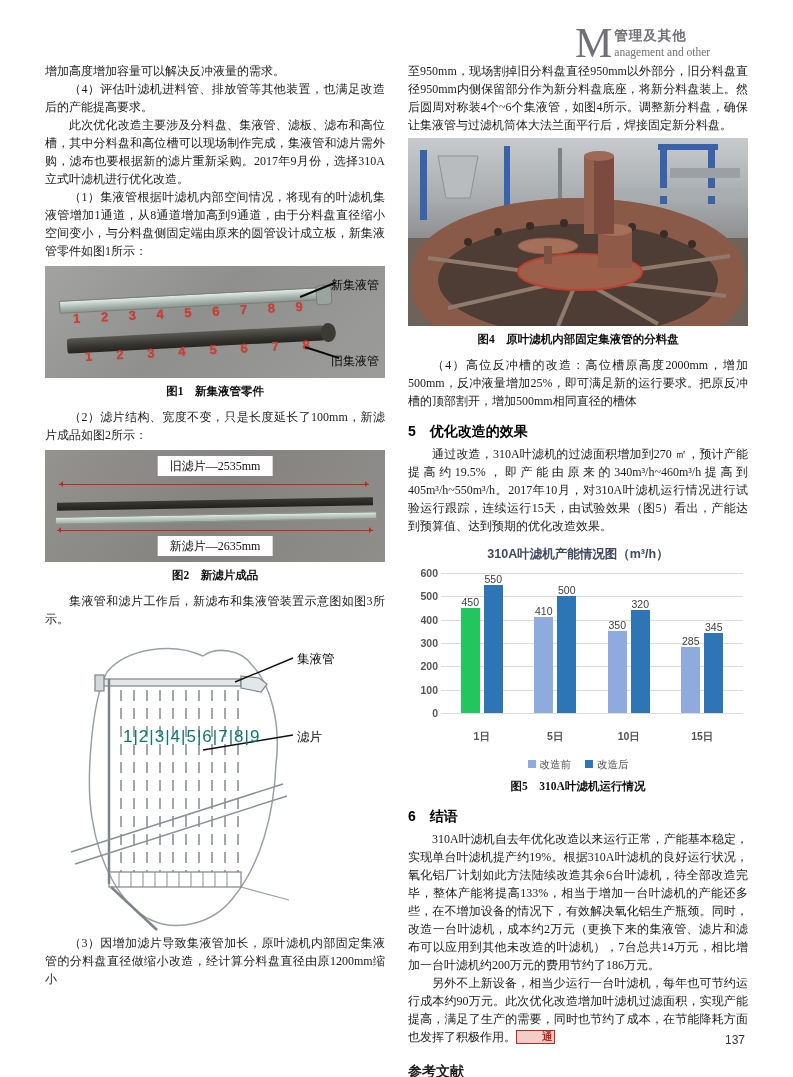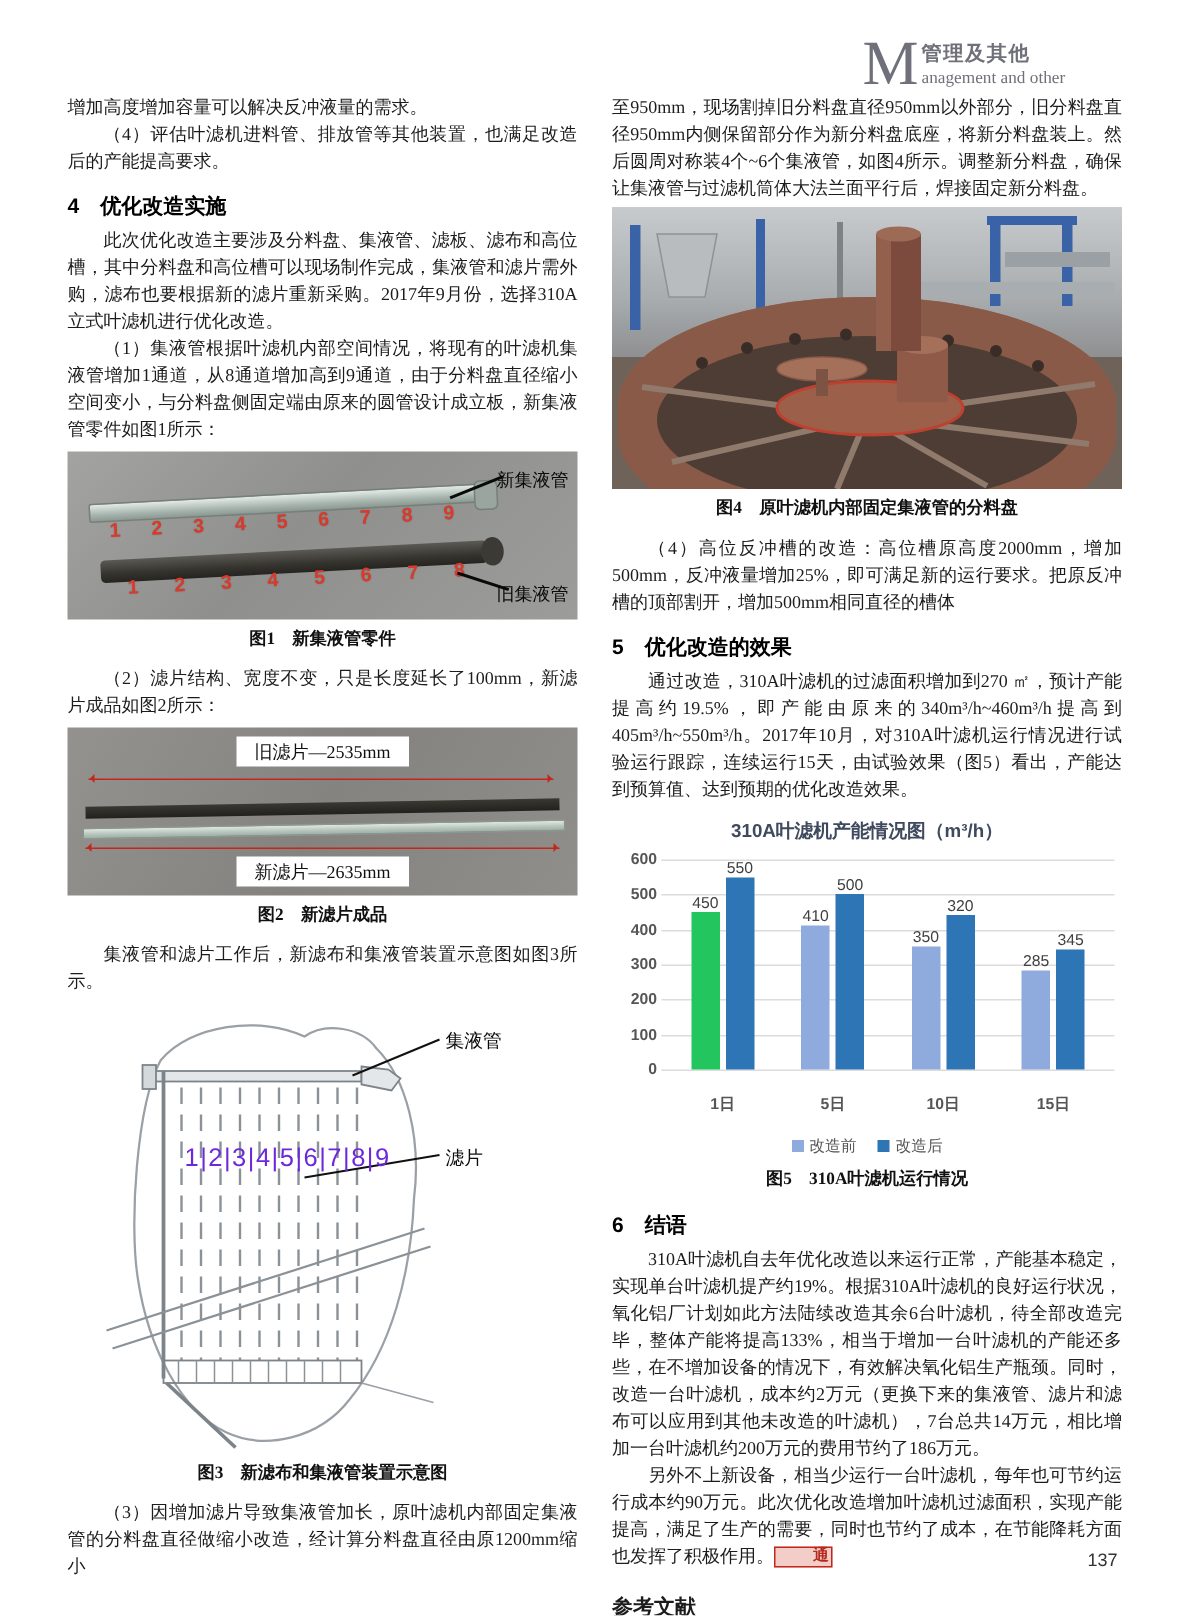--- a/index.html
+++ b/index.html
@@ -60,21 +60,21 @@
   .dim-line::before { left:-2px; border-right-color:#c3271b; }
   .dim-line::after  { right:-2px; border-left-color:#c3271b; }
   .dim-line-old { left:14px; right:16px; top:34px; }
   .dim-line-new { left:12px; right:12px; top:80px; }
   
   .fig3 { position:relative; width:340px; height:302px; margin-top:4px; background:#fff; }
   .fig3 svg { position:absolute; left:0; top:0; }
   .fig3-lbl { position:absolute; font-size:12.5px; color:#0a0a0a; }
   .f3-pipe { left:252px; top:18px; }
   .f3-leaf { left:252px; top:96px; }
-  .f3-nums { position:absolute; left:78px; top:96px; font-size:17px; color:#6d28d9; letter-spacing:1px;
+  .f3-nums { position:absolute; left:78px; top:96px; font-size:17px; color:#0f766e; letter-spacing:1px;
              font-family:"Liberation Sans",sans-serif; }
   
   .fig4 { position:relative; width:340px; height:188px; margin-top:4px; overflow:hidden; }
   
   .chart { width:330px; margin:10px auto 0; font-family:"Liberation Sans","DejaVu Sans",sans-serif; }
   .chart-title { text-align:center; font-size:12.5px; font-weight:700; color:#3f4a5f; margin-bottom:10px; }
   .chart-body { display:flex; }
   .ylabels { position:relative; width:28px; height:140px; }
   .ytick { position:absolute; right:3px; transform:translateY(-50%); font-size:10.5px; color:#555; font-weight:700; }
   .plot { position:relative; flex:1; height:140px; }
@@ -107,21 +107,20 @@
     <span class="hdr-txt">
       <div class="hdr-zh">管理及其他</div>
       <div class="hdr-en">anagement and other</div>
     </span>
   </div>
 
   <div class="col col-left">
     <p class="body">增加高度增加容量可以解决反冲液量的需求。</p>
     <p class="body indent">（4）评估叶滤机进料管、排放管等其他装置，也满足改造后的产能提高要求。</p>
 
-    <h3 class="sec">4　优化改造实施</h3>
     <p class="body indent">此次优化改造主要涉及分料盘、集液管、滤板、滤布和高位槽，其中分料盘和高位槽可以现场制作完成，集液管和滤片需外购，滤布也要根据新的滤片重新采购。2017年9月份，选择310A立式叶滤机进行优化改造。</p>
     <p class="body indent">（1）集液管根据叶滤机内部空间情况，将现有的叶滤机集液管增加1通道，从8通道增加高到9通道，由于分料盘直径缩小空间变小，与分料盘侧固定端由原来的圆管设计成立板，新集液管零件如图1所示：</p>
 
     <div class="fig1">
       <div class="pipe-new"></div>
       <div class="nums nums-new">
           <span>1</span>
           <span>2</span>
           <span>3</span>
           <span>4</span>
@@ -199,21 +198,20 @@
         </g>
         <line x1="66" y1="255" x2="112" y2="298" stroke="#7c848a" stroke-width="2.5"></line>
         <line x1="196" y1="255" x2="244" y2="268" stroke="#9aa0a6" stroke-width="1.2"></line>
         <line x1="190" y1="50" x2="248" y2="26" stroke="#111" stroke-width="1.4"></line>
         <line x1="158" y1="118" x2="248" y2="103" stroke="#111" stroke-width="1.4"></line>
       </svg>
       <span class="fig3-lbl f3-pipe">集液管</span>
       <span class="fig3-lbl f3-leaf">滤片</span>
       <span class="f3-nums">1|2|3|4|5|6|7|8|9</span>
     </div>
-    <div class="caption">图3　新滤布和集液管装置示意图</div>
 
     <p class="body indent">（3）因增加滤片导致集液管加长，原叶滤机内部固定集液管的分料盘直径做缩小改造，经计算分料盘直径由原1200mm缩小</p>
   </div>
 
   <div class="col col-right">
     <p class="body">至950mm，现场割掉旧分料盘直径950mm以外部分，旧分料盘直径950mm内侧保留部分作为新分料盘底座，将新分料盘装上。然后圆周对称装4个~6个集液管，如图4所示。调整新分料盘，确保让集液管与过滤机筒体大法兰面平行后，焊接固定新分料盘。</p>
 
     <div class="fig4">
       <svg width="340" height="188" viewBox="0 0 340 188">
         <defs>

